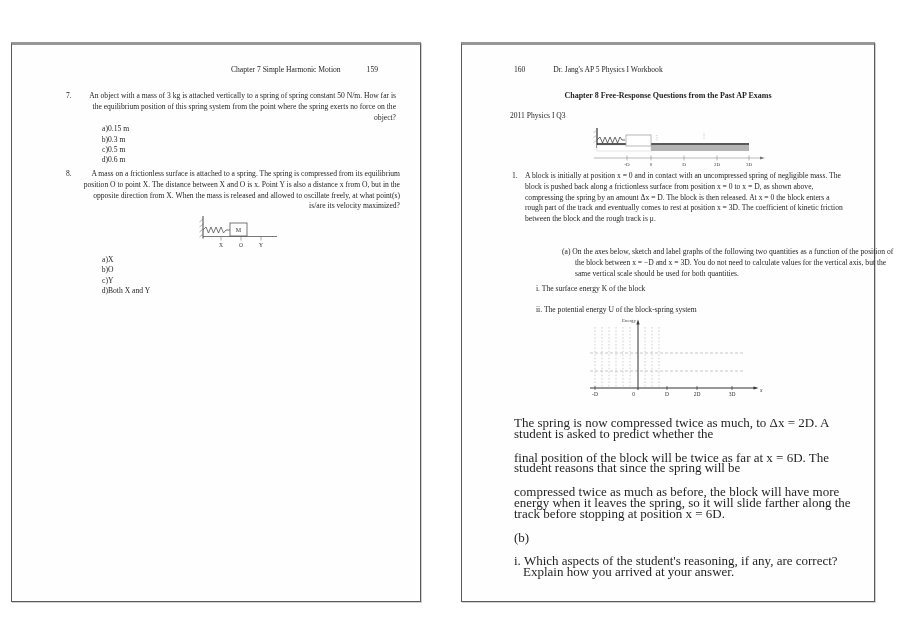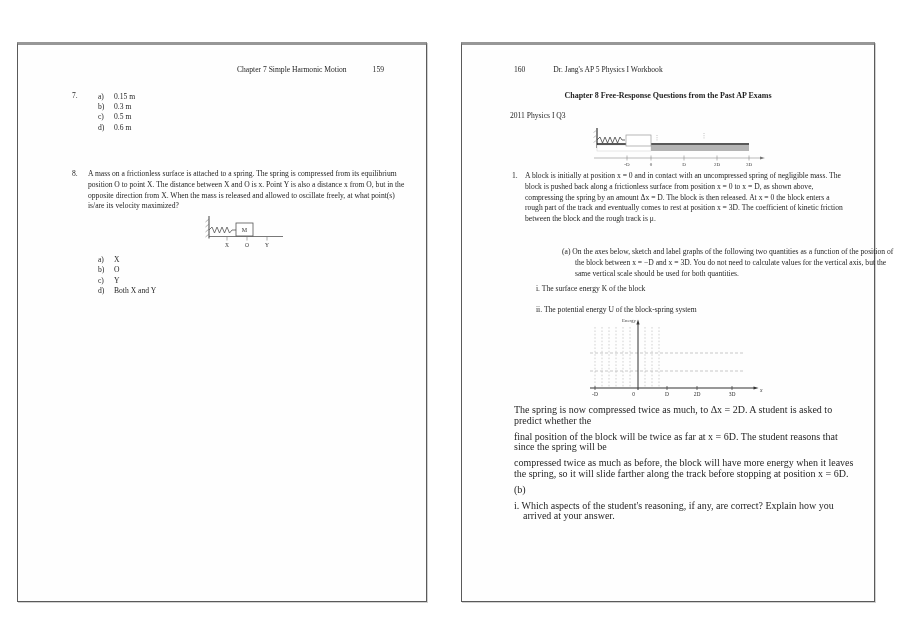--- a/index.html
+++ b/index.html
@@ -6,49 +6,50 @@
   body{
     width:910px;height:644px;position:relative;background:#ffffff;
     font-family:"Liberation Serif","DejaVu Serif",serif;
     color:#1f1f1f;overflow:hidden;
   }
   .page{
     position:absolute;top:42px;height:560px;box-sizing:border-box;
     background:#fefefe;border:1px solid #5a5a5a;border-top:3px solid #979797;
     box-shadow:1px 1px 0 rgba(0,0,0,0.18);
   }
-  .page-left{left:17px;width:410px;}
+  .page-left{left:11px;width:410px;text-align:right;}
   .page-right{left:461px;width:414px;}
   .abs{position:absolute;}
   .body-text{font-size:7.6px;line-height:10.8px;}
   .page-header{font-size:7.6px;white-space:nowrap;}
   .qblock{position:absolute;}
   .qnum{position:absolute;left:0;top:0;font-size:7.6px;line-height:10.8px;}
   .qtext{font-size:7.6px;line-height:10.8px;}
   .opts{margin-top:1px;}
   .opt{display:flex;font-size:7.6px;line-height:10.2px;}
   .olet{width:16px;flex:0 0 16px;}
   .section-title{font-weight:bold;font-size:8px;text-align:center;width:100%;}
   .hang{padding-left:13px;text-indent:-13px;}
   .hang-sm{padding-left:9px;text-indent:-9px;}
-  .followp{margin:0 0 5px 0;font-size:10px;line-height:10.8px;}
+  .followp{margin:13px 0 5px 0;font-size:13px;line-height:10.8px;}
   svg{display:block;}
 </style>
 </head>
 <body>
 
 <div class="page page-left">
 
   <div class="abs page-header" style="top:20px;left:219px;">
     <span>Chapter 7   Simple Harmonic Motion</span>
     <span style="margin-left:24px;">159</span>
   </div>
 
   <div class="qblock" style="top:46px;left:54px;width:340px;">
     <span class="qnum">7.</span>
+    <div class="qtext" style="margin-left:16px;width:314px;">An object with a mass of 3 kg is attached vertically to a spring of spring constant 50 N/m. How far is the equilibrium position of this spring system from the point where the spring exerts no force on the object?</div>
     <div class="opts" style="margin-left:26px;">
       <div class="opt">
           <span class="olet">a)</span>
           <span>0.15 m</span>
         </div>
       <div class="opt">
           <span class="olet">b)</span>
           <span>0.3 m</span>
         </div>
       <div class="opt">

